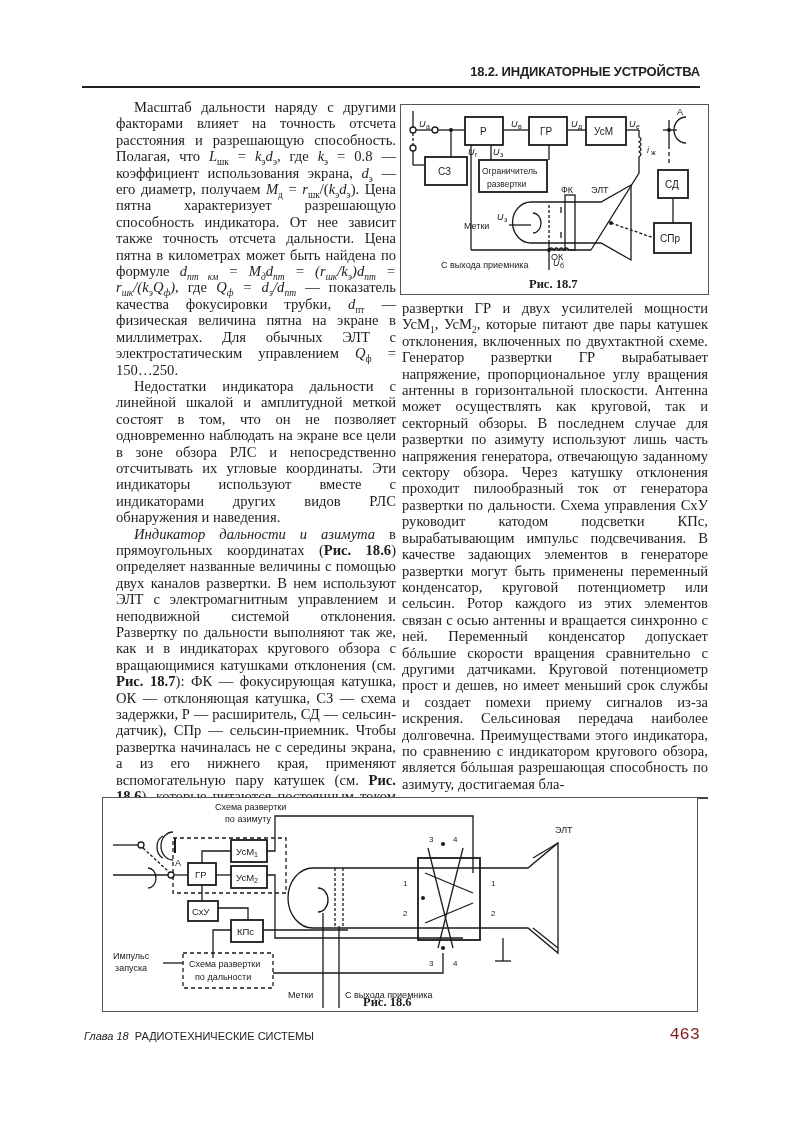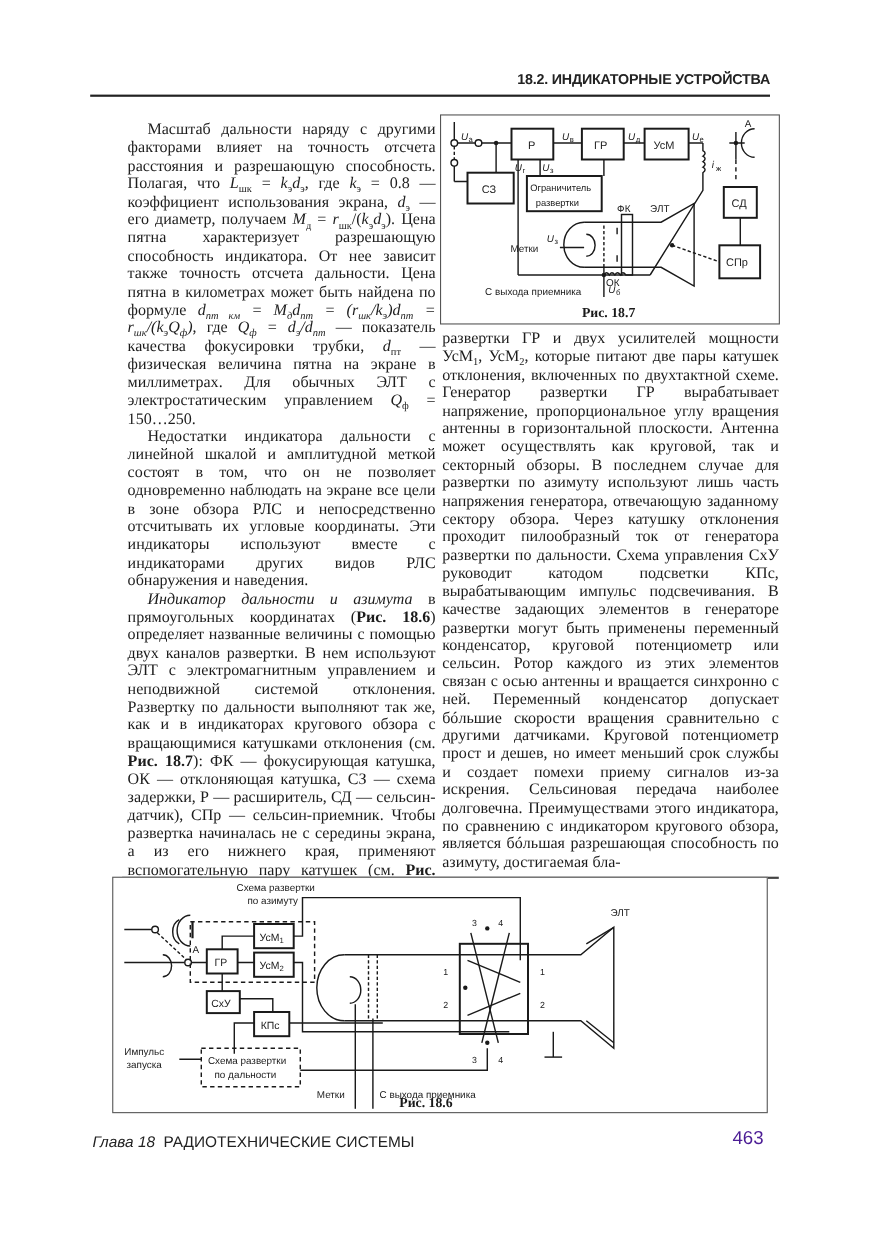--- a/index.html
+++ b/index.html
@@ -4,35 +4,35 @@
 <style>
   html, body { margin: 0; padding: 0; background: #ffffff; }
   body { width: 794px; height: 1131px; position: relative; overflow: hidden; color: #1a1a1a; }
   .running-head { position: absolute; left: 82px; top: 64px; width: 618px; text-align: right;
     font-family: "Liberation Sans", sans-serif; font-size: 13px; font-weight: bold; letter-spacing: -0.2px; color: #222; }
   .head-rule { position: absolute; left: 82px; top: 86px; width: 618px; height: 2px; background: #222; }
   .col { position: absolute; font-family: "Liberation Serif", serif; font-size: 14.6px; line-height: 16.4px;
     text-align: justify; color: #1c1c1c; }
   .col p { margin: 0; }
   .col p.indent { text-indent: 18px; }
-  .col-left { left: 116px; top: 110px; width: 280px; font-family: Liberation Serif, serif; }
+  .col-left { left: 116px; top: 99px; width: 280px; font-family: Liberation Serif, serif; }
   .col-right { left: 402px; top: 300px; width: 306px; }
   .col i { font-style: italic; }
   .col b { font-weight: bold; }
   sub { font-size: 9.5px; line-height: 0; }
   .fig-frame { position: absolute; border: 1.2px solid #555; background: #fff; }
   .fig7 { left: 400px; top: 104px; width: 307px; height: 189px; }
   .fig6 { left: 102px; top: 797px; width: 594px; height: 213px; }
   .fig6-rule { position: absolute; left: 111px; top: 797px; width: 597px; height: 1.5px; background:#444; }
   svg text { font-family: "Liberation Sans", sans-serif; fill: #1a1a1a; }
   .caption { font-family: "Liberation Serif", serif; font-weight: bold; font-size: 12.5px; }
-  .footer-left { position: absolute; left: 84px; top: 1030px; font-family: "Liberation Sans", sans-serif; font-size: 14px; color:#222; }
+  .footer-left { position: absolute; left: 84px; top: 1030px; font-family: "Liberation Sans", sans-serif; font-size: 11px; color:#222; }
   .footer-left i { font-style: italic; }
-  .page-num { position: absolute; left: 660px; top: 1025px; width: 40px; text-align: center;
-    font-family: Liberation Sans, sans-serif; font-size: 17px; color:#4c1d95; }
+  .page-num { position: absolute; left: 660px; top: 1025px; width: 40px; text-align: right;
+    font-family: Liberation Mono, monospace; font-size: 17px; color:#7f1d1d; }
 </style>
 </head>
 <body>
 
 <div class="running-head">18.2. ИНДИКАТОРНЫЕ УСТРОЙСТВА</div>
 <div class="head-rule"></div>
 
 <div class="col col-left">
   <p class="indent"><span>Масштаб дальности наряду с другими факторами влияет на точность отсчета расстояния и разрешающую способность. Полагая, что </span><i>L</i><sub>шк</sub><span> = </span><i>k</i><sub>э</sub><i>d</i><sub>э</sub><span>, где </span><i>k</i><sub>э</sub><span> = 0.8 — коэффициент использования экрана, </span><i>d</i><sub>э</sub><span> — его диаметр, получаем </span><i>M</i><sub>д</sub><span> = </span><i>r</i><sub>шк</sub><span>/(</span><i>k</i><sub>э</sub><i>d</i><sub>э</sub><span>). Цена пятна характеризует разрешающую способность индикатора. От нее зависит также точность отсчета дальности. Цена пятна в километрах может быть найдена по формуле </span><i><span>d</span><sub>пт км</sub> = <span>M</span><sub>д</sub><span>d</span><sub>пт</sub> = (<span>r</span><sub>шк</sub>/<span>k</span><sub>э</sub>)<span>d</span><sub>пт</sub> = <span>r</span><sub>шк</sub>/(<span>k</span><sub>э</sub><span>Q</span><sub>ф</sub>)</i><span>, где </span><i><span>Q</span><sub>ф</sub> = <span>d</span><sub>э</sub>/<span>d</span><sub>пт</sub></i><span> — показатель качества фокусировки трубки, </span><i>d</i><sub>пт</sub><span> — физическая величина пятна на экране в миллиметрах. Для обычных ЭЛТ с электростатическим управлением </span><i>Q</i><sub>ф</sub><span> = 150…250.</span></p>
   <p class="indent">Недостатки индикатора дальности с линейной шкалой и амплитудной меткой состоят в том, что он не позволяет одновременно наблюдать на экране все цели в зоне обзора РЛС и непосредственно отсчитывать их угловые координаты. Эти индикаторы используют вместе с индикаторами других видов РЛС обнаружения и наведения.</p>

